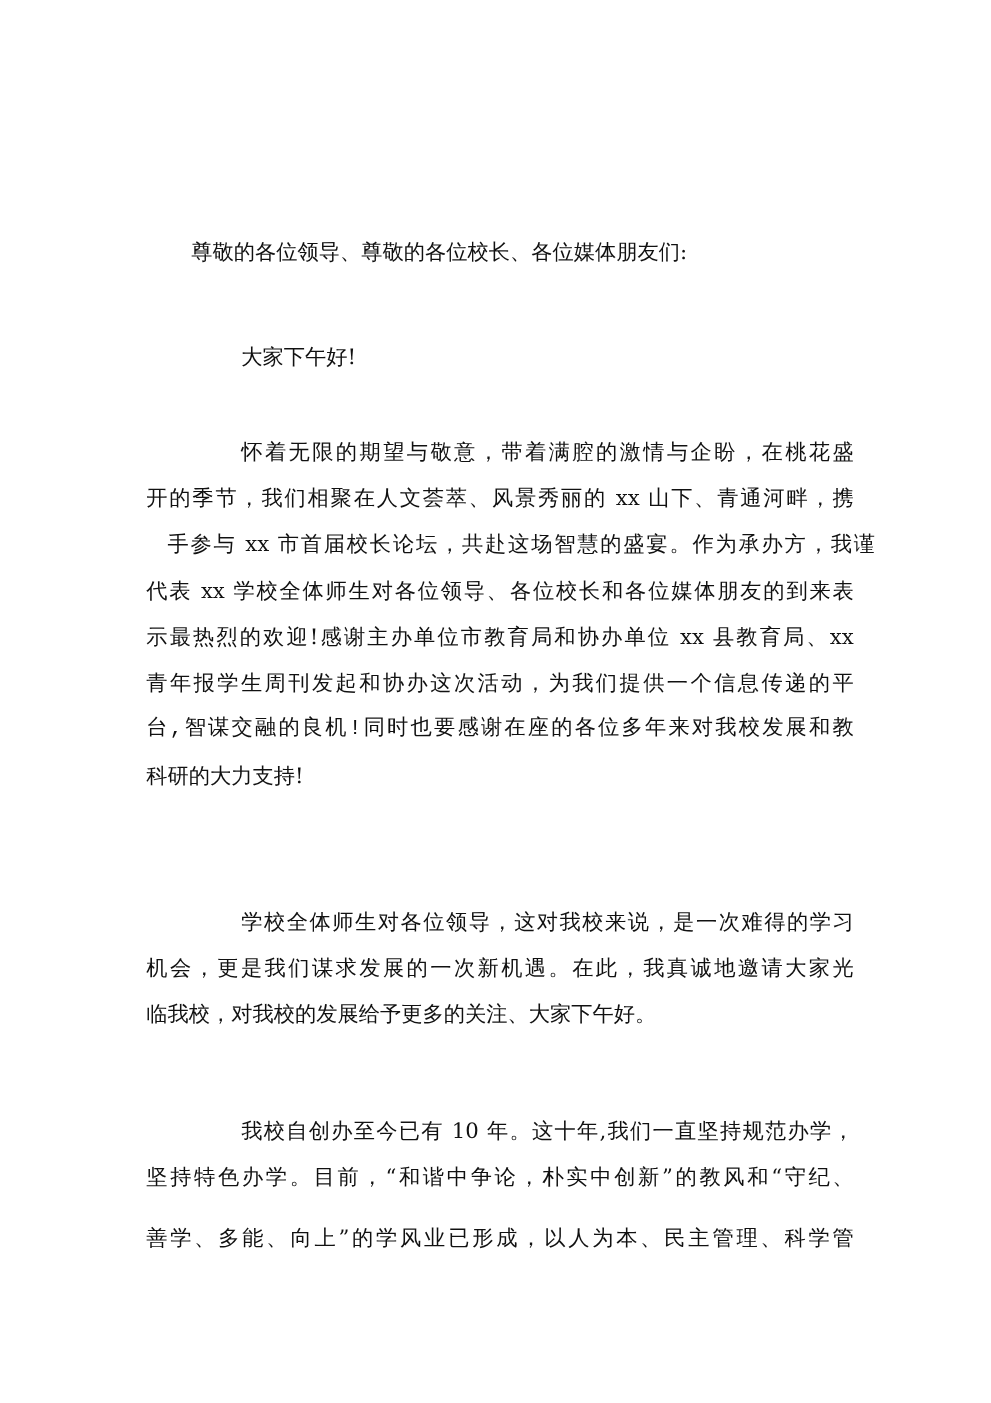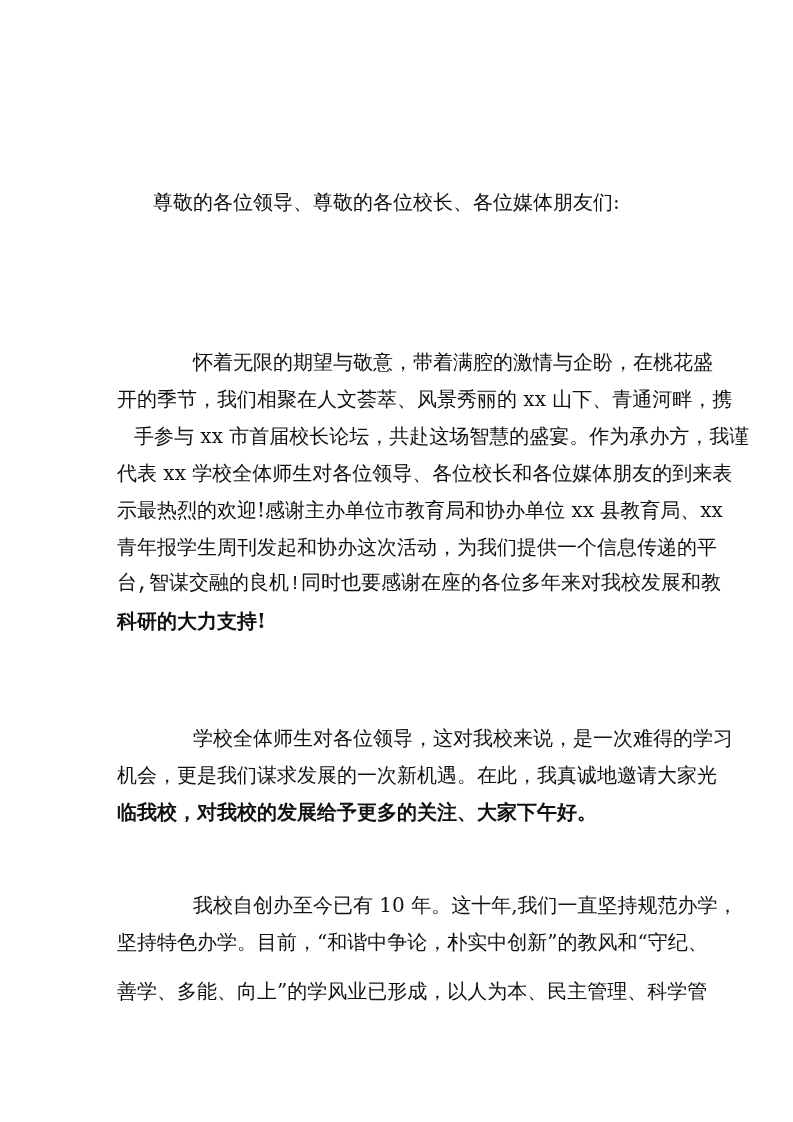--- a/index.html
+++ b/index.html
@@ -3,37 +3,38 @@
 <meta charset="utf-8">
 <style>
   html, body { margin: 0; padding: 0; background: #ffffff; }
   body { width: 793px; height: 1122px; position: relative; overflow: hidden; }
   .page { position: absolute; left: 0; top: 0; width: 793px; height: 1122px; background: #ffffff; }
   .line {
     position: absolute;
     left: 117px;
     width: 566px;
     font-family: "DejaVu Serif", "Liberation Serif", serif;
-    font-size: 20px;
+    font-size: 17px;
     line-height: 24px;
     color: #111111;
     white-space: nowrap;
     text-align: justify;
     text-align-last: justify;
   }
-  .line.last { text-align-last: left; font-weight: bold; }
+  .line.last { text-align-last: left; }
   .line.indent { left: 193px; width: 490px; }
   .line.salutation { left: 153px; width: 500px; text-align-last: left; }
   .line.greeting { left: 193px; width: 200px; text-align-last: left; }
 </style>
 </head>
 <body>
 
 <div class="page">
   <div class="line salutation" style="top:190px;">尊敬的各位领导、尊敬的各位校长、各位媒体朋友们:</div>
+  <div class="line greeting" style="top:274px;">大家下午好!</div>
 
   <div>
     <div class="line indent" style="top:350px;">怀着无限的期望与敬意，带着满腔的激情与企盼，在桃花盛</div>
     <div class="line" style="top:387px;">开的季节，我们相聚在人文荟萃、风景秀丽的 xx 山下、青通河畔，携</div>
     <div class="line" style="top:424px;margin-left:17px;">手参与 xx 市首届校长论坛，共赴这场智慧的盛宴。作为承办方，我谨</div>
     <div class="line" style="top:461px;">代表 xx 学校全体师生对各位领导、各位校长和各位媒体朋友的到来表</div>
     <div class="line" style="top:498px;">示最热烈的欢迎!感谢主办单位市教育局和协办单位 xx 县教育局、xx</div>
     <div class="line" style="top:535px;">青年报学生周刊发起和协办这次活动，为我们提供一个信息传递的平</div>
     <div class="line" style="top:572px;font-family:Liberation Mono, monospace;">台,智谋交融的良机!同时也要感谢在座的各位多年来对我校发展和教</div>
     <div class="line last" style="top:609px;">科研的大力支持!</div>

